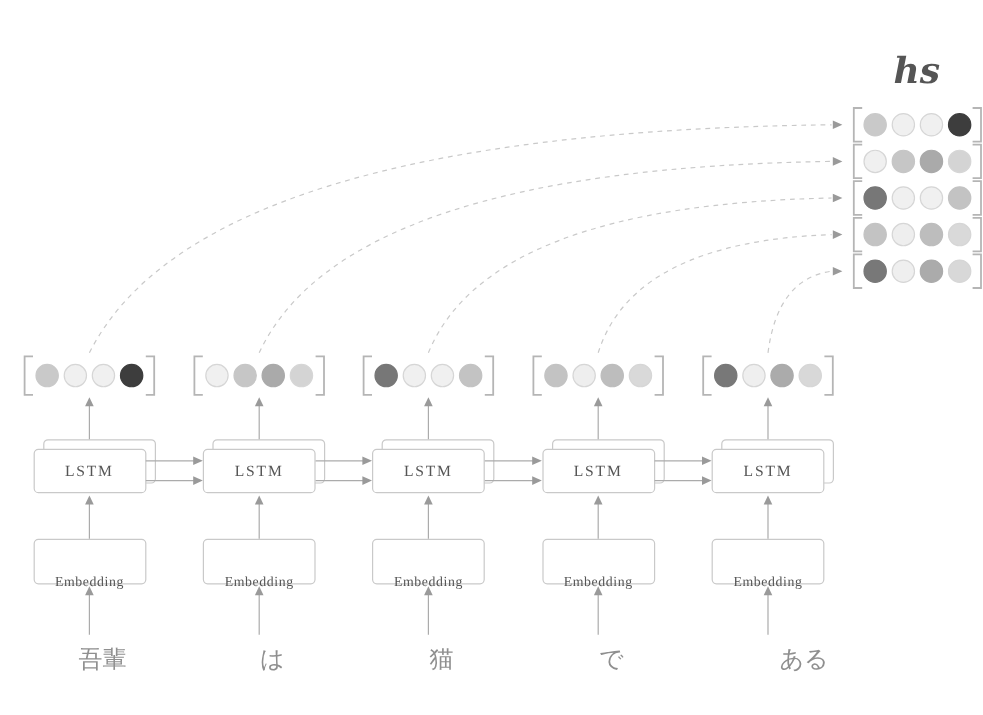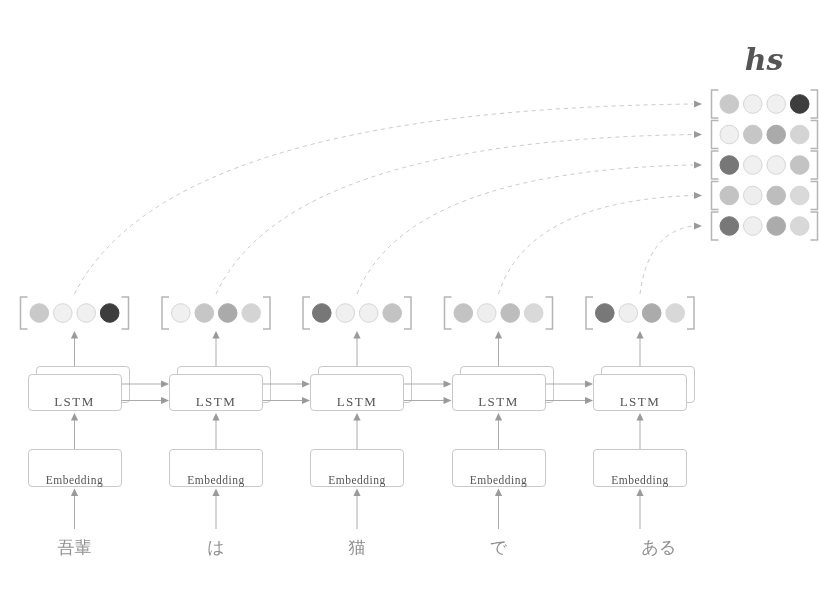--- a/index.html
+++ b/index.html
@@ -1,24 +1,24 @@
 <!DOCTYPE html>
 <html><head>
 <meta charset="utf-8">
 <style>
   html,body{margin:0;padding:0;background:#fff;}
   .canvas{position:relative;width:819px;height:596px;background:#ffffff;overflow:hidden;
           font-family:"Liberation Serif",serif;}
   .box{position:absolute;background:#ffffff;border:1px solid #c9c9c9;border-radius:4px;
-       display:flex;align-items:flex-end;justify-content:center;color:#555;z-index:2;box-sizing:border-box;}
+       display:flex;align-items:center;justify-content:center;color:#555;z-index:2;box-sizing:border-box;}
   .box.shadow{z-index:1;}
   .lstm-label{font-size:13px;letter-spacing:1.5px;color:#555;}
   .emb-label{font-size:11.5px;letter-spacing:0.5px;color:#555;margin-top:34px;}
-  .word{position:absolute;transform:translateX(-50%);font-size:17px;color:#8f8f8f;z-index:2;
-        font-family:"Liberation Serif","DejaVu Serif",serif;}
+  .word{position:absolute;transform:translateX(-50%);font-size:20px;color:#8f8f8f;z-index:2;
+        font-family:"Liberation Serif","DejaVu Serif",serif;margin-left:11px;}
   .hs-title{position:absolute;transform:translateX(-50%);z-index:2;color:#555;
             font-family:"DejaVu Serif","Liberation Serif",serif;font-style:italic;font-weight:600;font-size:30px;}
   svg.overlay{position:absolute;left:0;top:0;z-index:3;pointer-events:none;}
 </style>
 </head>
 <body>
 
 <div class="canvas" id="diagram-root">
   <div class="hs-title" style="left:764px;top:42px;">hs</div>
   <svg class="overlay" id="overlay" width="819" height="596" viewBox="0 0 819 596">

